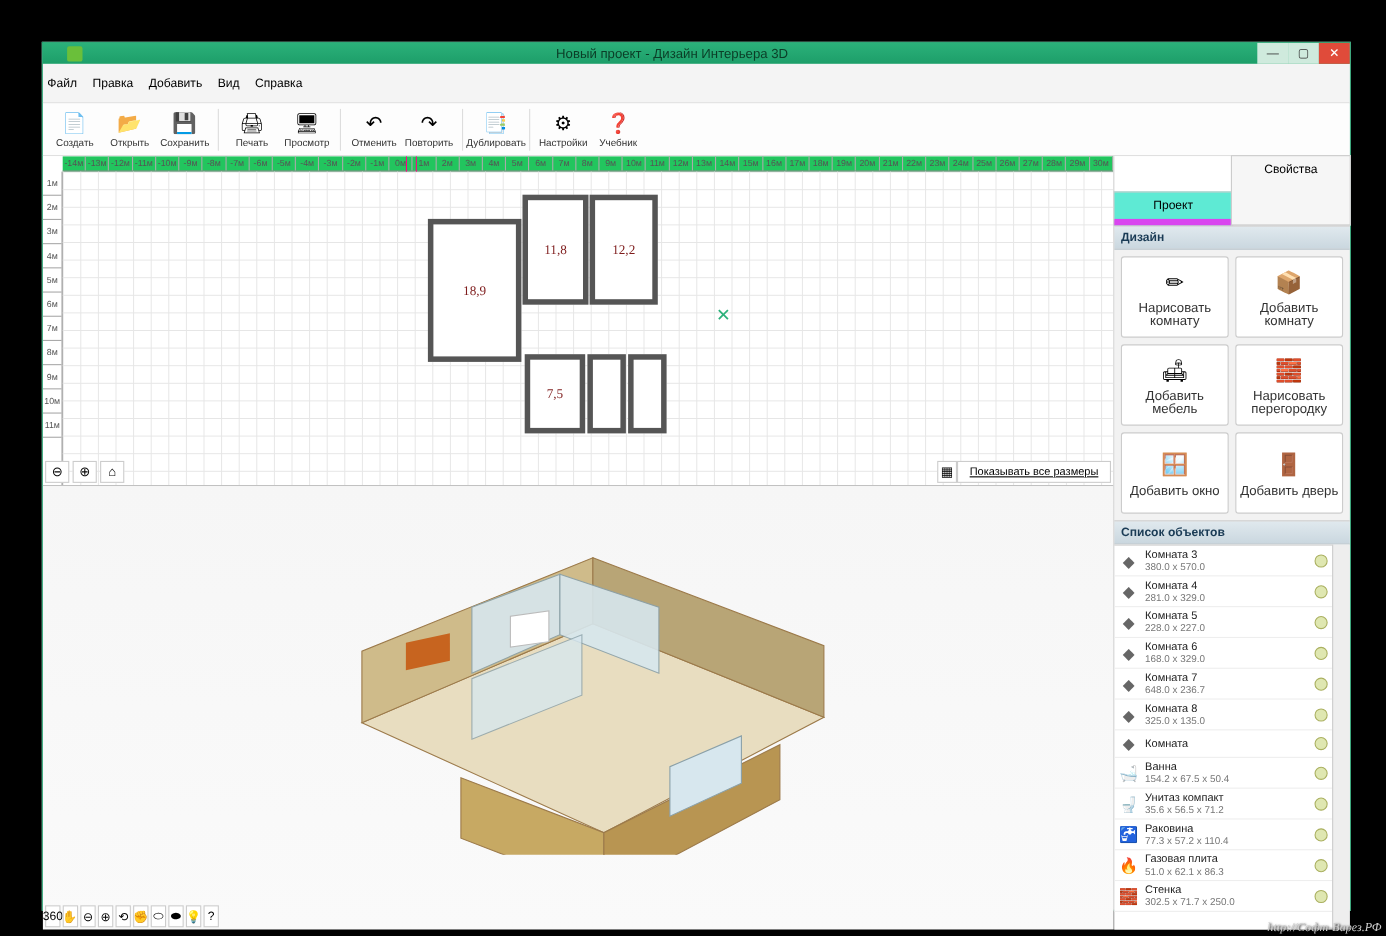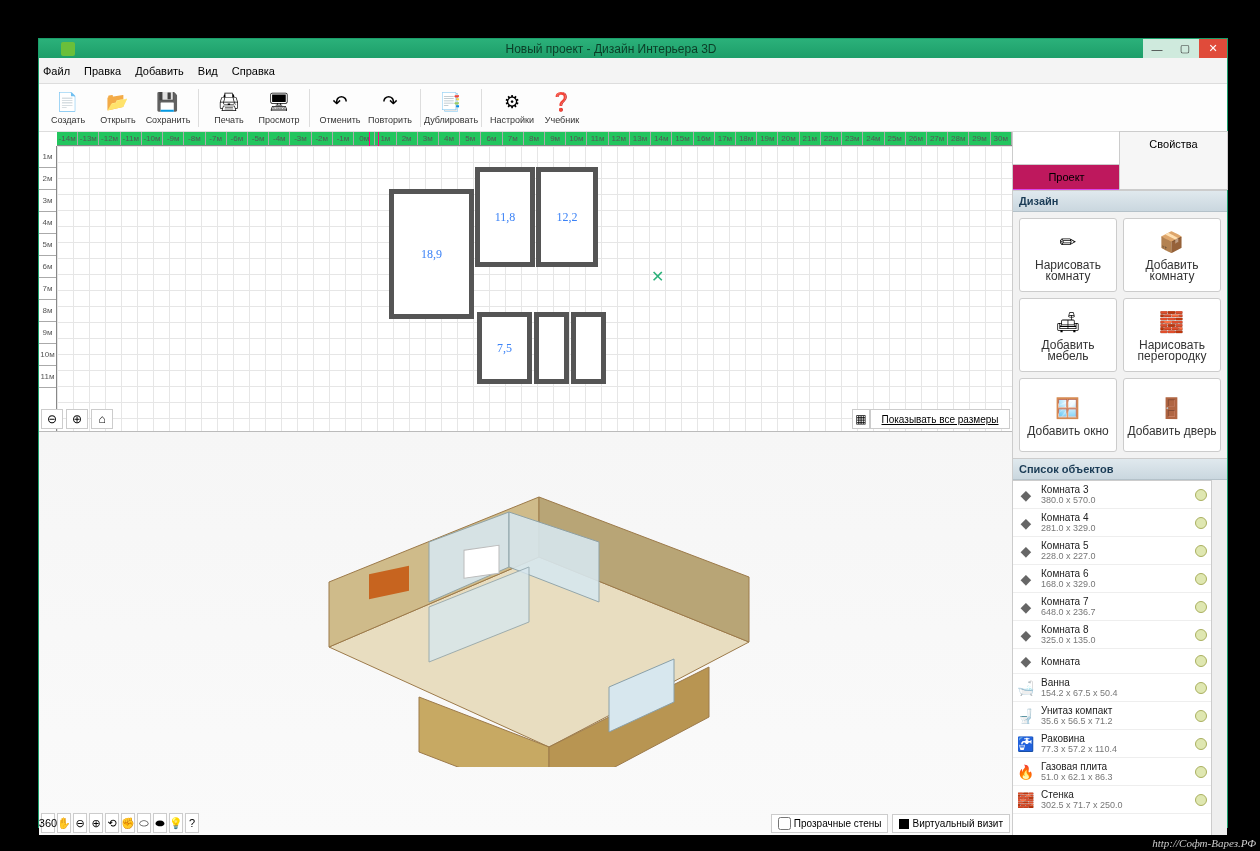--- a/index.html
+++ b/index.html
@@ -5,54 +5,54 @@
 * { box-sizing: border-box; margin: 0; padding: 0; }
 body { font-family: Tahoma, Arial, sans-serif; font-size: 11px; background: #000; width: 1260px; height: 851px; position: relative; overflow: hidden; }
 .app-window { position: absolute; left: 38px; top: 38px; width: 1190px; height: 790px; background: #fff; border: 1px solid #1a9e6a; box-shadow: 0 0 3px rgba(0,0,0,0.3); }
 .titlebar { height: 19px; background: linear-gradient(#2bb17a,#1d9e69); display: flex; align-items: center; color: #222; font-size: 12px; position: relative; padding-left: 18px; }
 .titlebar .icon { width: 14px; height: 14px; margin: 0 4px; background: #6abf3a; border-radius: 2px; }
 .titlebar .title { flex: 1; text-align: center; color: #0b3d27; }
 .win-controls { display: flex; height: 19px; }
 .win-controls div { width: 28px; height: 19px; display:flex; align-items:center; justify-content:center; font-size:11px; cursor:pointer; }
 .win-min,.win-max { background:#cfeadd; color:#333; }
 .win-close { background:#e04b3a; color:#fff; }
-.menubar { height: 26px; background: #f4f4f4; border-bottom: 1px solid #ddd; display:flex; align-items:center; padding-left:4px; }
+.menubar { height: 36px; background: #f4f4f4; border-bottom: 1px solid #ddd; display:flex; align-items:center; padding-left:4px; }
 .menubar span { margin-right: 14px; cursor:pointer; }
 .toolbar { height: 48px; background:#fdfdfd; border-bottom:1px solid #ddd; display:flex; align-items:center; padding-left:4px; }
 .tb-btn { width: 50px; height: 44px; display:flex; flex-direction:column; align-items:center; justify-content:center; cursor:pointer; border:1px solid transparent; }
 .tb-btn .glyph { width:22px; height:22px; display:flex; align-items:center; justify-content:center; font-size:18px; }
 .tb-btn .lbl { font-size: 9px; color:#333; margin-top:2px; }
 .tb-sep { width:1px; height:38px; background:#ddd; margin:0 5px; }
 .content { display:flex; height: calc(100% - 85px); }
 .left { flex:1; display:flex; flex-direction:column; position:relative; border-right:1px solid #ccc; }
 .plan2d { height: 300px; position:relative; background:#fff; overflow:hidden; border-bottom:1px solid #bbb; }
 .ruler-h { position:absolute; top:0; left:18px; right:0; height:14px; background:#22c55e; font-size:8px; color:#555; border-bottom:1px solid #888; display:flex; }
 .ruler-h span { width:32px; border-right:1px solid #aaa; text-align:center; line-height:14px; }
 .ruler-v { position:absolute; left:0; top:14px; bottom:0; width:18px; background:#fff; border-right:1px solid #888; font-size:8px; color:#555; }
 .ruler-v span { display:block; height:22px; border-bottom:1px solid #aaa; text-align:center; line-height:22px; }
 .grid { position:absolute; left:18px; top:14px; right:0; bottom:0; background-image: linear-gradient(#e6e6e6 1px,transparent 1px), linear-gradient(90deg,#e6e6e6 1px,transparent 1px); background-size: 16px 16px; }
 .floorplan { position:absolute; left:350px; top:35px; }
-.room { position:absolute; border:5px solid #555; background:#fff; font-size:12px; color:#3b82f6; display:flex; align-items:center; justify-content:center; }
+.room { position:absolute; border:5px solid #555; background:#fff; font-size:12px; color:#7f1d1d; display:flex; align-items:center; justify-content:center; }
 .room-label { background:transparent; font-family:Georgia,serif; }
 .origin-mark { position:absolute; left:330px; top:0; width:10px; height:14px; border-left:1px solid #f08; border-right:1px solid #f08; }
 .cross-mark { position:absolute; left:612px; top:135px; color:#2bb17a; font-size:16px; }
 .plan-ctrls { position:absolute; bottom:2px; left:2px; display:flex; gap:3px; }
 .plan-ctrls div, .plan-right div { width:22px; height:20px; background:#fff; border:1px solid #ccc; display:flex; align-items:center; justify-content:center; font-size:12px; cursor:pointer; }
 .plan-right { position:absolute; bottom:2px; right:2px; display:flex; }
 .plan-right .showdim { width:140px; font-size:10px; padding:0 4px;text-decoration:underline;}
 .view3d { flex:1; background:linear-gradient(#f6f6f6,#fafafa); position:relative; }
 .scene { position:absolute; left:270px; top:35px; width:460px; height:300px; }
 .view-toolbar { position:absolute; bottom:2px; left:2px; display:flex; gap:2px; }
 .view-toolbar div { width:14px; height:20px; background:#fff; border:1px solid #ccc; display:flex; align-items:center; justify-content:center; font-size:11px; cursor:pointer; }
 .view-right-ctrls { position:absolute; bottom:2px; right:2px; display:flex; gap:4px; }
 .view-right-ctrls label { display:flex; align-items:center; gap:3px; font-size:10px; background:#fff; border:1px solid #ccc; padding:2px 6px; cursor:pointer; }
 .sidebar { width:214px; background:#f2f2f2; display:flex; flex-direction:column; }
 .tabs { display:flex; background:#fff; border-bottom:1px solid #ccc; }
 .tabs div { flex:1; text-align:center; padding:6px 0; border:1px solid #ccc; margin:-1px; background:#f6f6f6; font-size:11px; cursor:pointer; }
-.tabs .active { background:#be185d; border-bottom:1px solid #d946ef;margin-top:32px; }
+.tabs .active { background:#5eead4; border-bottom:6px solid #d946ef;margin-top:32px; }
 .section-title { background:linear-gradient(#e0e9ee,#cad7df); padding:4px 6px; font-size:11px; color:#1a3b55; font-weight:bold; border-top:1px solid #ccc; border-bottom:1px solid #b4c1c9; }
 .design-grid { display:grid; grid-template-columns:1fr 1fr; gap:6px; padding:6px; }
 .design-btn { height:74px; background:#fff; border:1px solid #ccc; border-radius:3px; display:flex; flex-direction:column; align-items:center; justify-content:center; cursor:pointer; }
 .design-btn .g { width:28px; height:28px; display:flex; align-items:center; justify-content:center; font-size:20px; }
 .design-btn .t { font-size:12px; text-align:center; margin-top:4px; color:#333; line-height:11px; }
 .obj-list { flex:1; overflow-y:auto; background:#fff; border-top:1px solid #ccc; }
 .obj-item { display:flex; align-items:center; padding:3px 4px; border-bottom:1px solid #eee; cursor:pointer; position:relative; }
 .obj-item .oi-icon { width:18px; height:18px; margin-right:6px; display:flex; align-items:center; justify-content:center; color:#666; font-size:14px; }
 .obj-item .oi-text { flex:1; }
 .obj-item .oi-text .n { font-size:10px; color:#222; }
@@ -251,30 +251,20 @@
             <div>✋</div>
             <div>⊖</div>
             <div>⊕</div>
             <div>⟲</div>
             <div>✊</div>
             <div>⬭</div>
             <div>⬬</div>
             <div>💡</div>
             <div>?</div>
           </div>
-        <div class="view-right-ctrls">
-          <label>
-              <input type="checkbox" style="">
-              <span>Прозрачные стены</span>
-            </label>
-          <label>
-              <span style="width:10px;height:10px;background:#000;display:inline-block"></span>
-              <span>Виртуальный визит</span>
-            </label>
-        </div>
       </div>
     </div>
 
     <div class="sidebar">
       <div class="tabs">
         <div class="active">Проект</div>
         <div>Свойства</div>
       </div>
       <div class="section-title">Дизайн</div>
       <div class="design-grid" id="design-grid">

